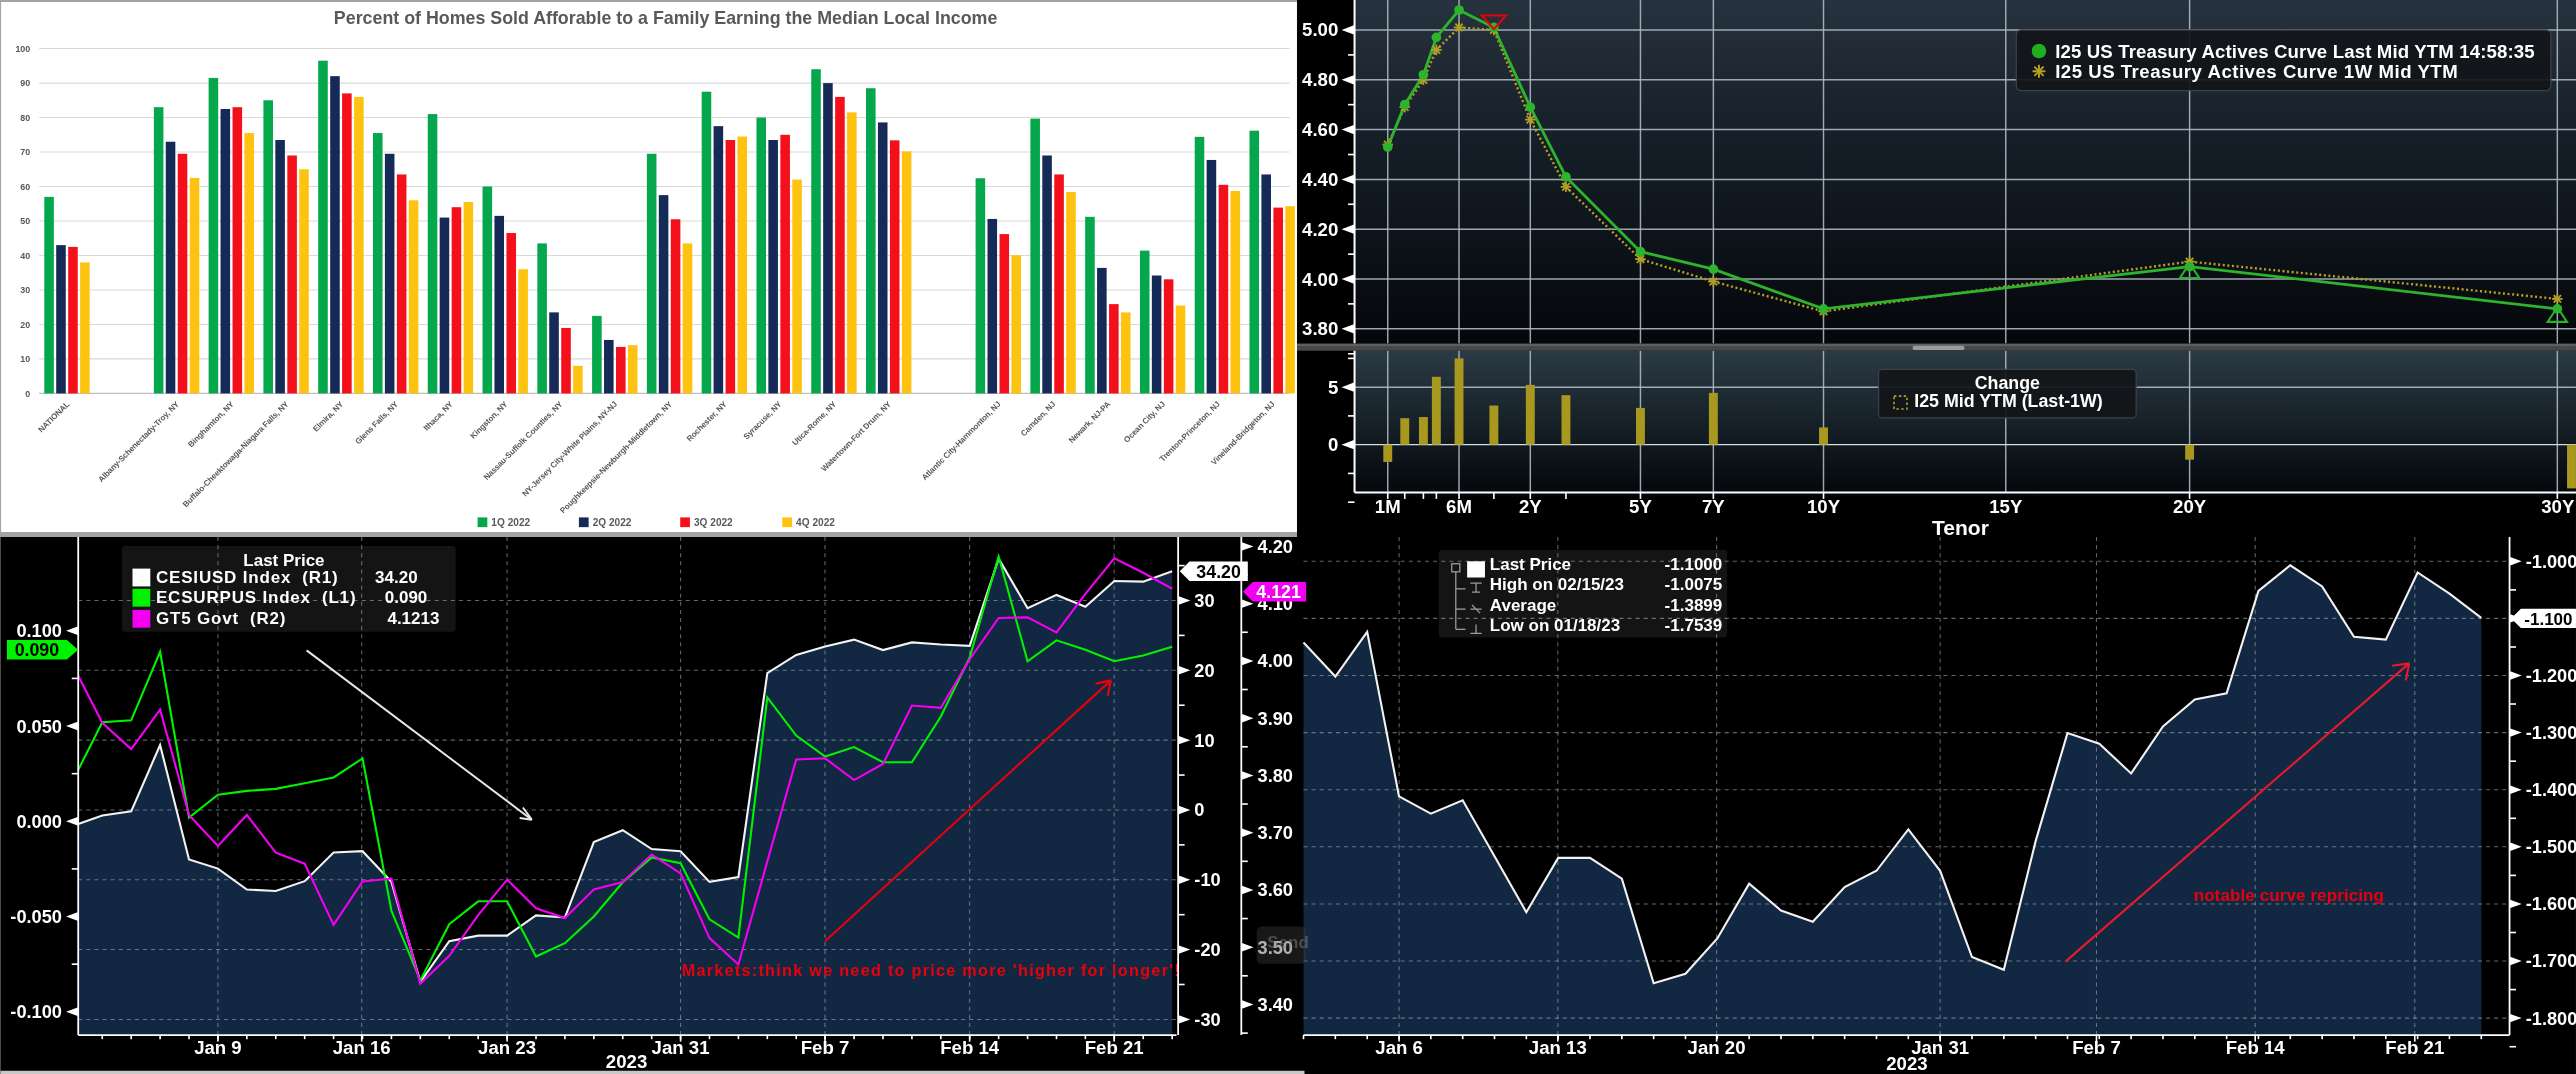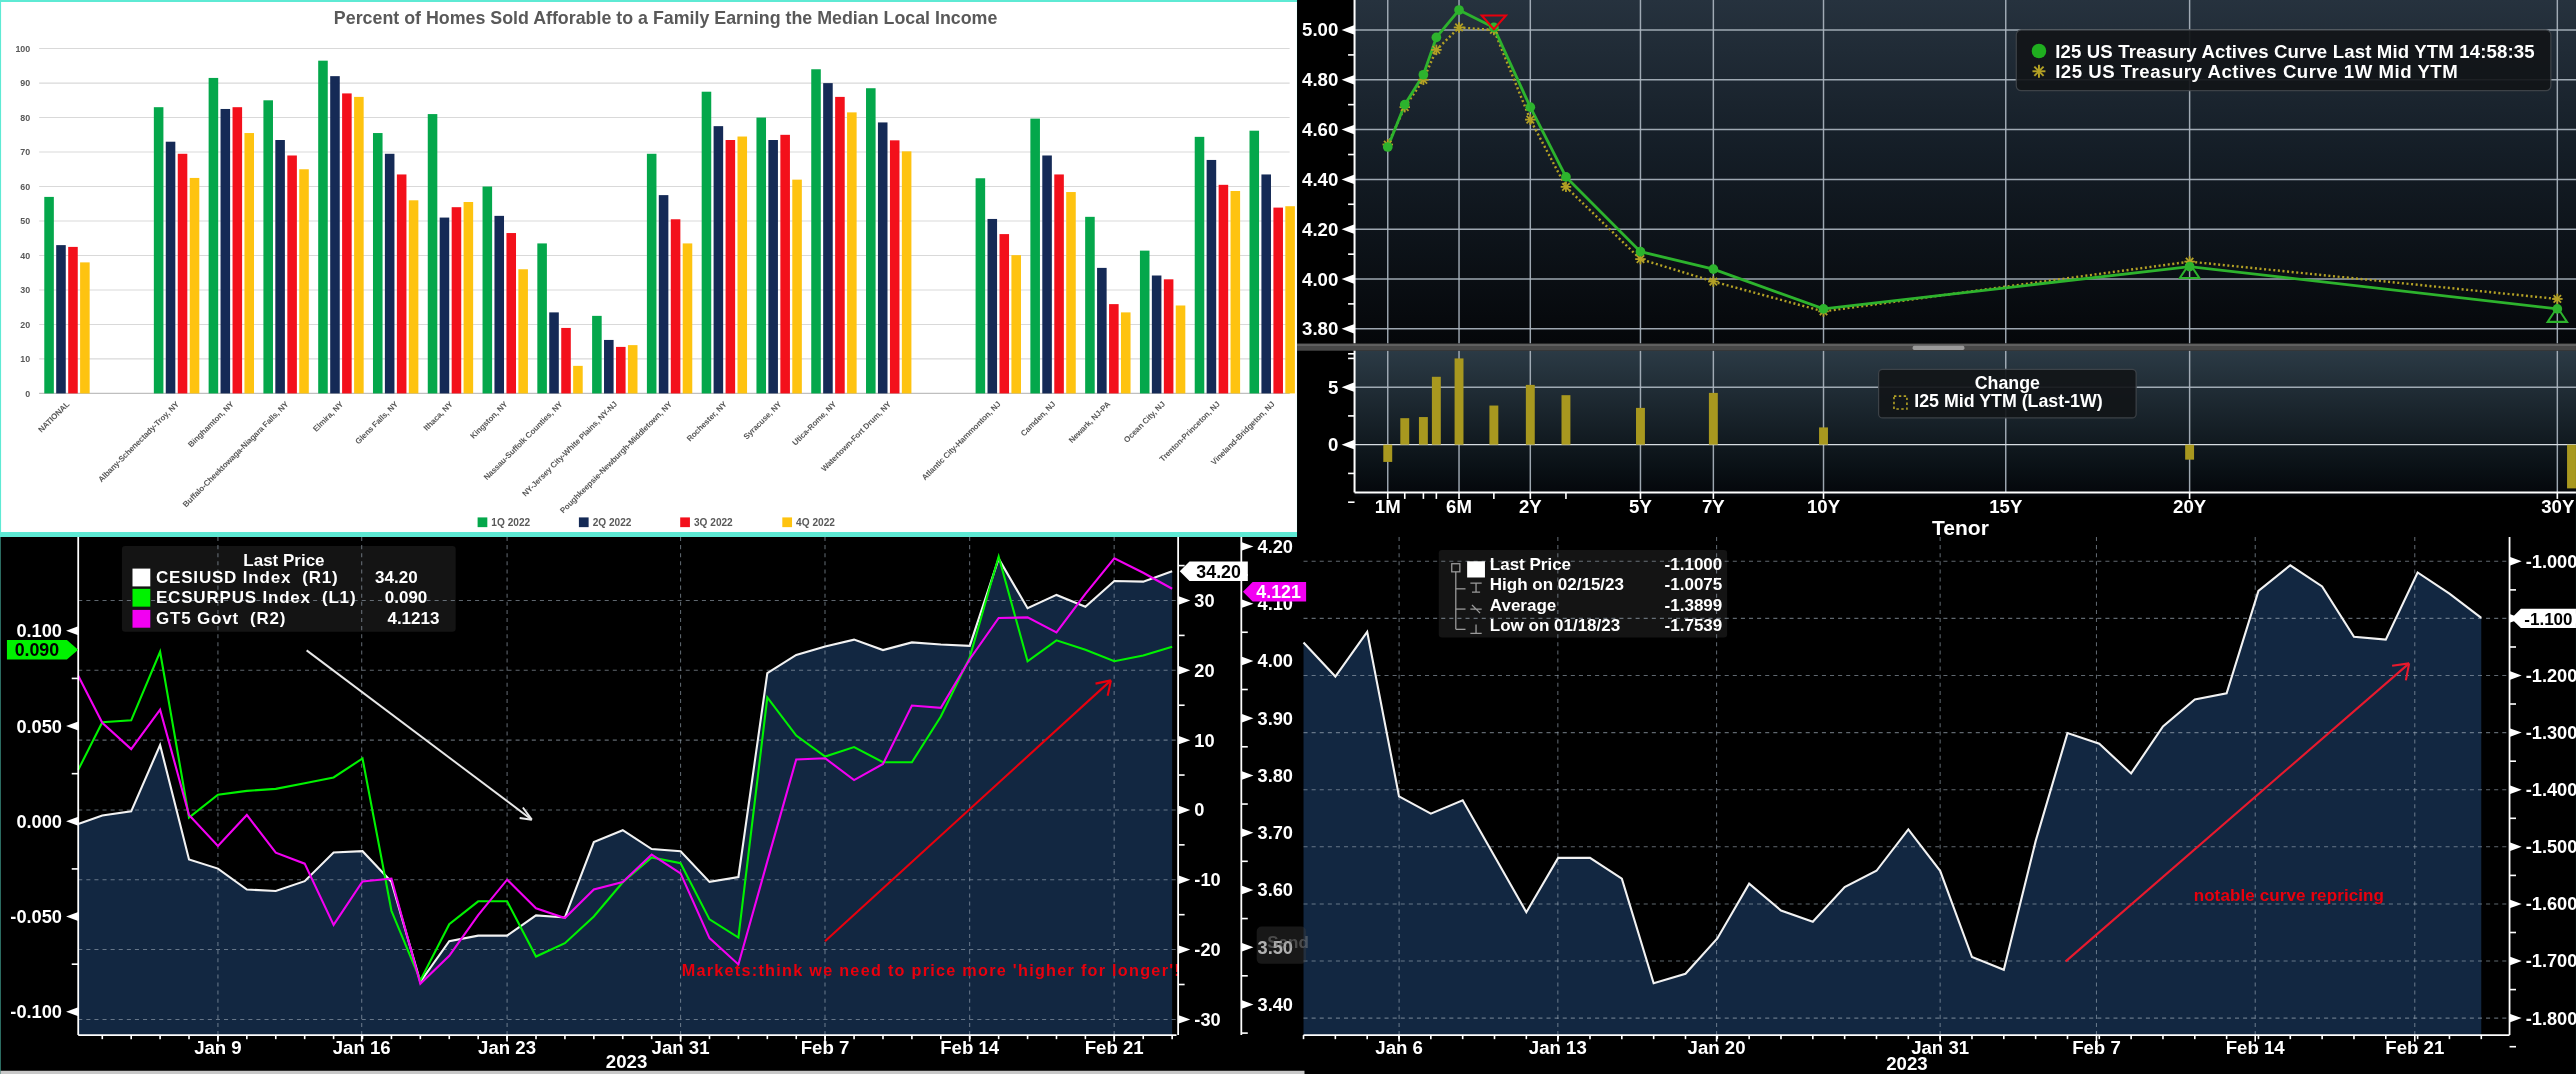--- a/index.html
+++ b/index.html
@@ -1,18 +1,18 @@
 <!DOCTYPE html>
 <html style="font-size:13px"><head><meta charset="utf-8">
 <style>
 html,body{margin:0;padding:0;background:#000;}
 .abs{position:absolute;}
 </style></head>
 <body>
-<div style="position:relative;width:2576px;height:1074px;background:#5eead4;overflow:hidden">
+<div style="position:relative;width:2576px;height:1074px;background:#a3a3a3;overflow:hidden">
 <svg class="abs" style="left:0.8px;top:2.4px" width="1296" height="530" viewBox="0 0 1599 654">
 <rect x="0" y="0" width="1599" height="654" fill="#ffffff"></rect>
 <text x="820" y="27" text-anchor="middle" font-family="&quot;Liberation Sans&quot;, sans-serif" font-size="22" font-weight="bold" fill="#595959">Percent of Homes Sold Afforable to a Family Earning the Median Local Income</text>
 <line x1="47" y1="483.0" x2="1590" y2="483.0" stroke="#d9d9d9" stroke-width="1.3"></line>
 <text x="36" y="487.0" text-anchor="end" font-family="&quot;Liberation Sans&quot;, sans-serif" font-size="11" font-weight="bold" fill="#595959">0</text>
 <line x1="47" y1="440.4" x2="1590" y2="440.4" stroke="#d9d9d9" stroke-width="1.3"></line>
 <text x="36" y="444.4" text-anchor="end" font-family="&quot;Liberation Sans&quot;, sans-serif" font-size="11" font-weight="bold" fill="#595959">10</text>
 <line x1="47" y1="397.9" x2="1590" y2="397.9" stroke="#d9d9d9" stroke-width="1.3"></line>
 <text x="36" y="401.9" text-anchor="end" font-family="&quot;Liberation Sans&quot;, sans-serif" font-size="11" font-weight="bold" fill="#595959">20</text>
 <line x1="47" y1="355.4" x2="1590" y2="355.4" stroke="#d9d9d9" stroke-width="1.3"></line>

